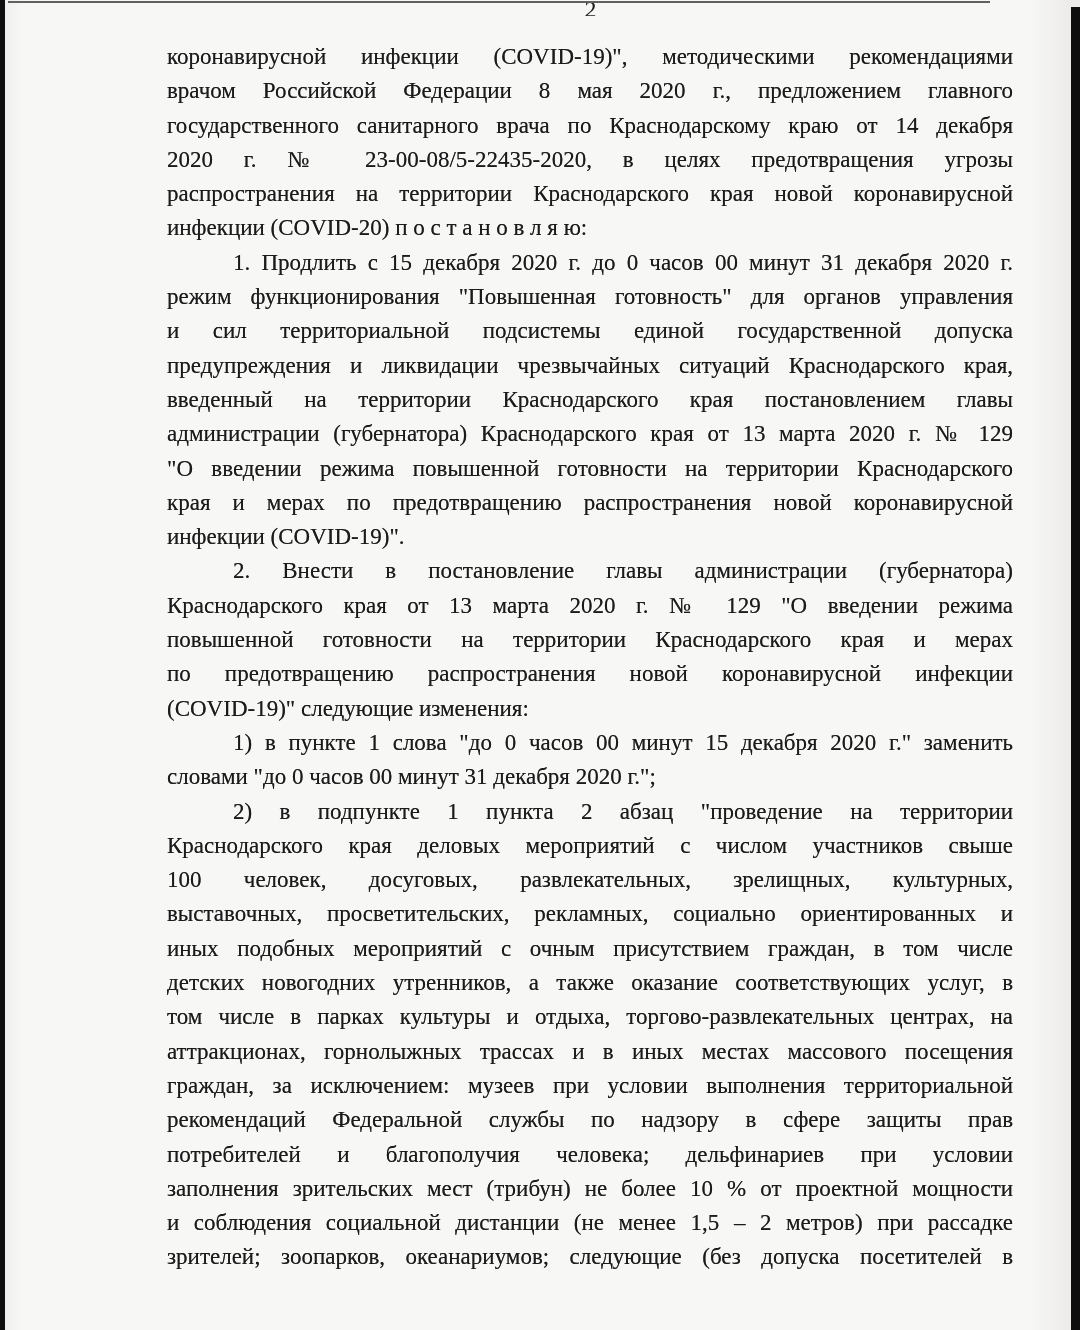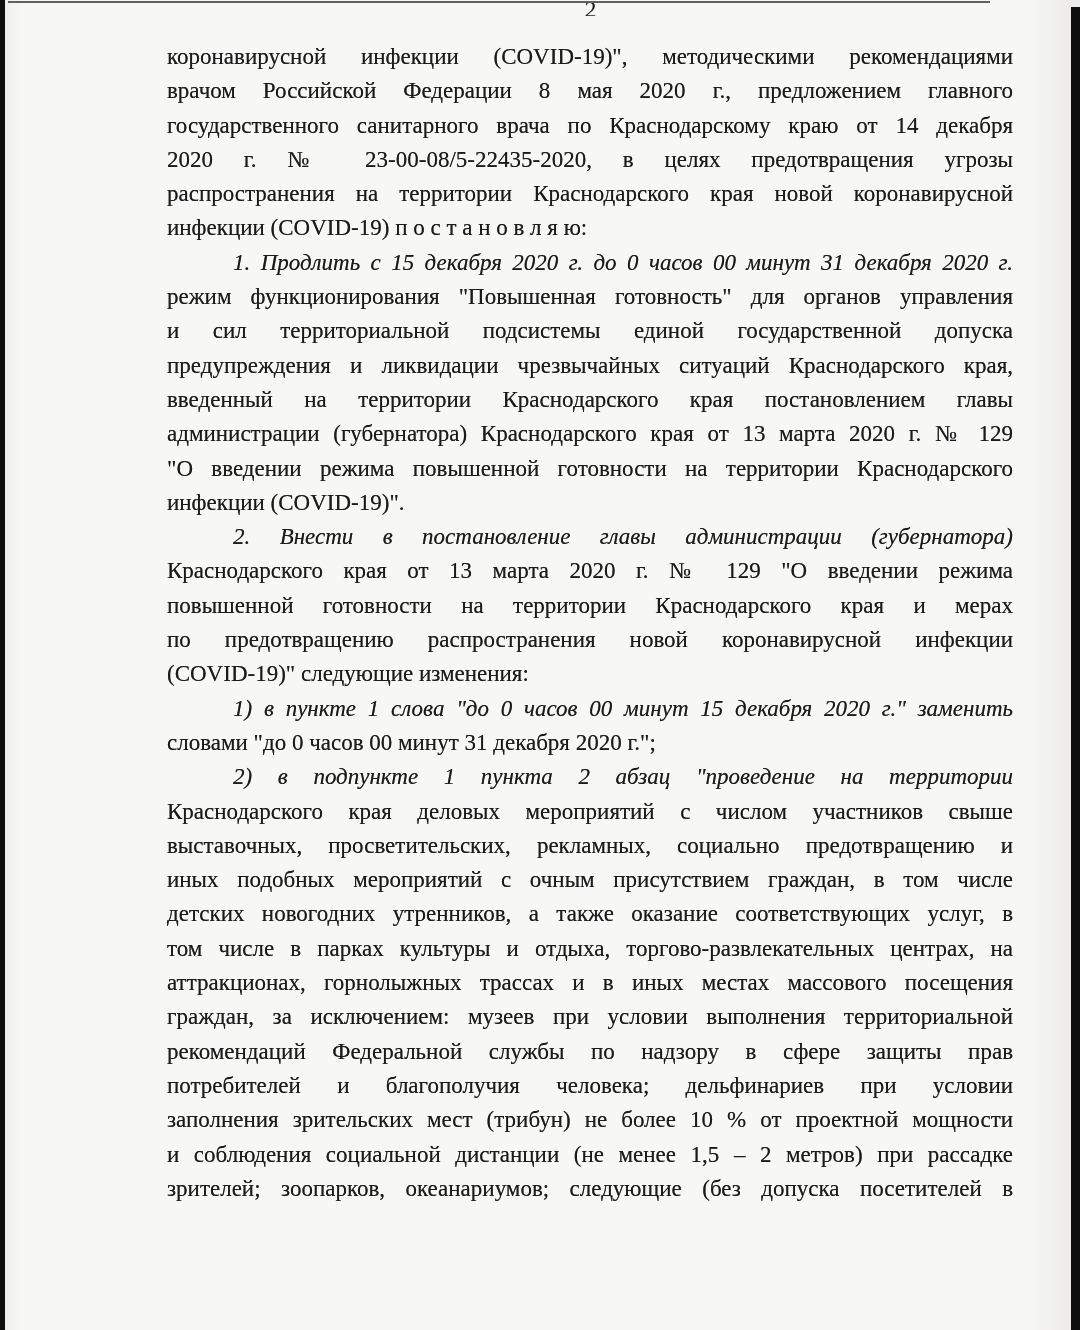--- a/index.html
+++ b/index.html
@@ -62,57 +62,59 @@
   .line {
     line-height: 34.3px;
     text-align: justify;
     text-align-last: justify;
     -moz-text-align-last: justify;
   }
   .line.para-end {
     text-align-last: left;
     -moz-text-align-last: left;
   }
-  .line.indent { text-indent: 66px; font-style: italic; }
+  .line.indent { text-indent: 66px; }
 </style>
 </head>
 <body>
 
 <div class="page">
   <div class="edge-left"></div>
   <div class="edge-right"></div>
   <div class="top-rule"></div>
   <div class="page-number-clip">
     <span>2</span>
   </div>
   <div class="text-block" id="text-block">
       <div class="line">коронавирусной инфекции (COVID-19)", методическими рекомендациями</div>
       <div class="line">врачом Российской Федерации 8 мая 2020 г., предложением главного</div>
       <div class="line">государственного санитарного врача по Краснодарскому краю от 14 декабря</div>
       <div class="line">2020 г. № 23-00-08/5-22435-2020, в целях предотвращения угрозы</div>
       <div class="line">распространения на территории Краснодарского края новой коронавирусной</div>
-      <div class="line para-end">инфекции (COVID-19) п о с т а н о в л я ю:</div>
+      <div class="line para-end">инфекции (COVID-20) п о с т а н о в л я ю:</div>
       <div class="line indent">1. Продлить с 15 декабря 2020 г. до 0 часов 00 минут 31 декабря 2020 г.</div>
       <div class="line">режим функционирования "Повышенная готовность" для органов управления</div>
       <div class="line">и сил территориальной подсистемы единой государственной допуска</div>
       <div class="line">предупреждения и ликвидации чрезвычайных ситуаций Краснодарского края,</div>
       <div class="line">введенный на территории Краснодарского края постановлением главы</div>
       <div class="line">администрации (губернатора) Краснодарского края от 13 марта 2020 г. № 129</div>
       <div class="line">"О введении режима повышенной готовности на территории Краснодарского</div>
+      <div class="line">края и мерах по предотвращению распространения новой коронавирусной</div>
       <div class="line para-end">инфекции (COVID-19)".</div>
       <div class="line indent">2. Внести в постановление главы администрации (губернатора)</div>
       <div class="line">Краснодарского края от 13 марта 2020 г. № 129 "О введении режима</div>
       <div class="line">повышенной готовности на территории Краснодарского края и мерах</div>
       <div class="line">по предотвращению распространения новой коронавирусной инфекции</div>
       <div class="line para-end">(COVID-19)" следующие изменения:</div>
       <div class="line indent">1) в пункте 1 слова "до 0 часов 00 минут 15 декабря 2020 г." заменить</div>
       <div class="line para-end">словами "до 0 часов 00 минут 31 декабря 2020 г.";</div>
       <div class="line indent">2) в подпункте 1 пункта 2 абзац "проведение на территории</div>
       <div class="line">Краснодарского края деловых мероприятий с числом участников свыше</div>
-      <div class="line">выставочных, просветительских, рекламных, социально предотвращению и</div>
+      <div class="line">100 человек, досуговых, развлекательных, зрелищных, культурных,</div>
+      <div class="line">выставочных, просветительских, рекламных, социально ориентированных и</div>
       <div class="line">иных подобных мероприятий с очным присутствием граждан, в том числе</div>
       <div class="line">детских новогодних утренников, а также оказание соответствующих услуг, в</div>
       <div class="line">том числе в парках культуры и отдыха, торгово-развлекательных центрах, на</div>
       <div class="line">аттракционах, горнолыжных трассах и в иных местах массового посещения</div>
       <div class="line">граждан, за исключением: музеев при условии выполнения территориальной</div>
       <div class="line">рекомендаций Федеральной службы по надзору в сфере защиты прав</div>
       <div class="line">потребителей и благополучия человека; дельфинариев при условии</div>
       <div class="line">заполнения зрительских мест (трибун) не более 10 % от проектной мощности</div>
       <div class="line">и соблюдения социальной дистанции (не менее 1,5 – 2 метров) при рассадке</div>
       <div class="line">зрителей; зоопарков, океанариумов; следующие (без допуска посетителей в</div>

